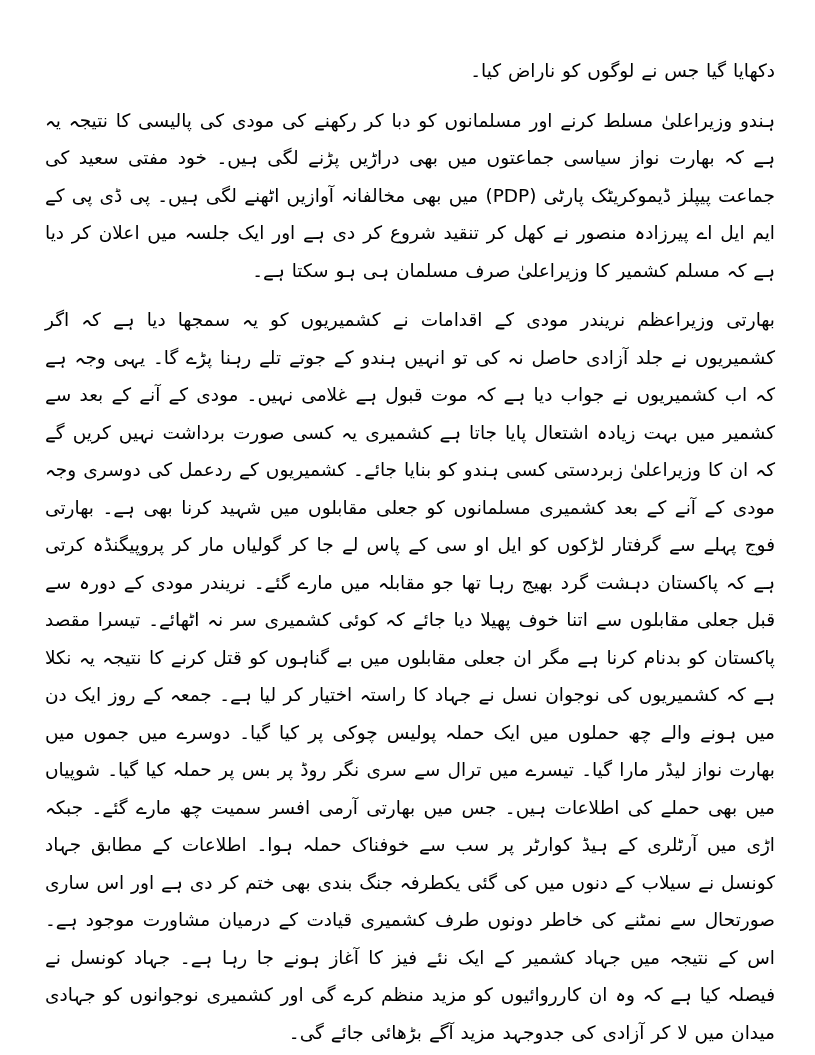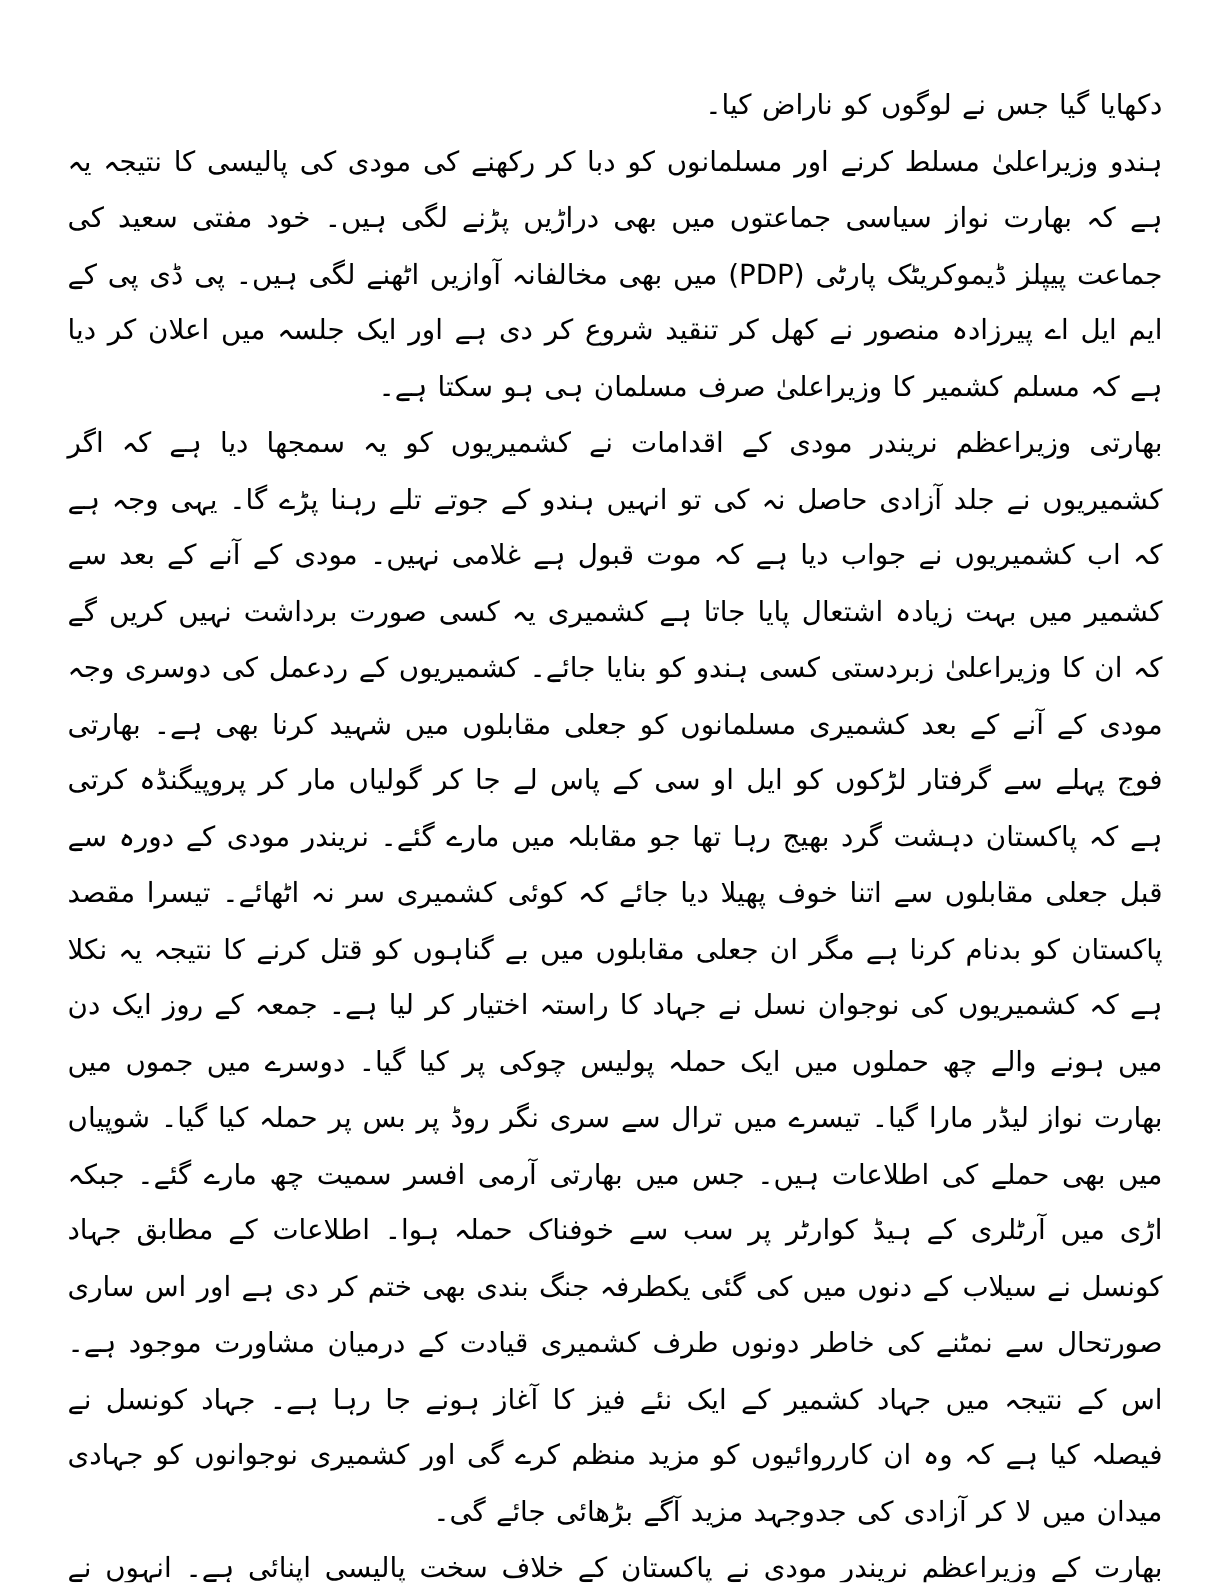--- a/index.html
+++ b/index.html
@@ -29,21 +29,21 @@
     word-spacing: 1px;
   }
   .para {
     margin: 0 0 0 0;
     text-indent: 0;
     direction: rtl;
     text-align: justify;
     text-align-last: right;
   }
   .para + .para {
-    margin-top: 0px;
+    margin-top: 12px;
   }
   
   .para-fragment {
     text-align: center;
     text-align-last: right;
   }
 </style>
 </head>
 <body>
 

